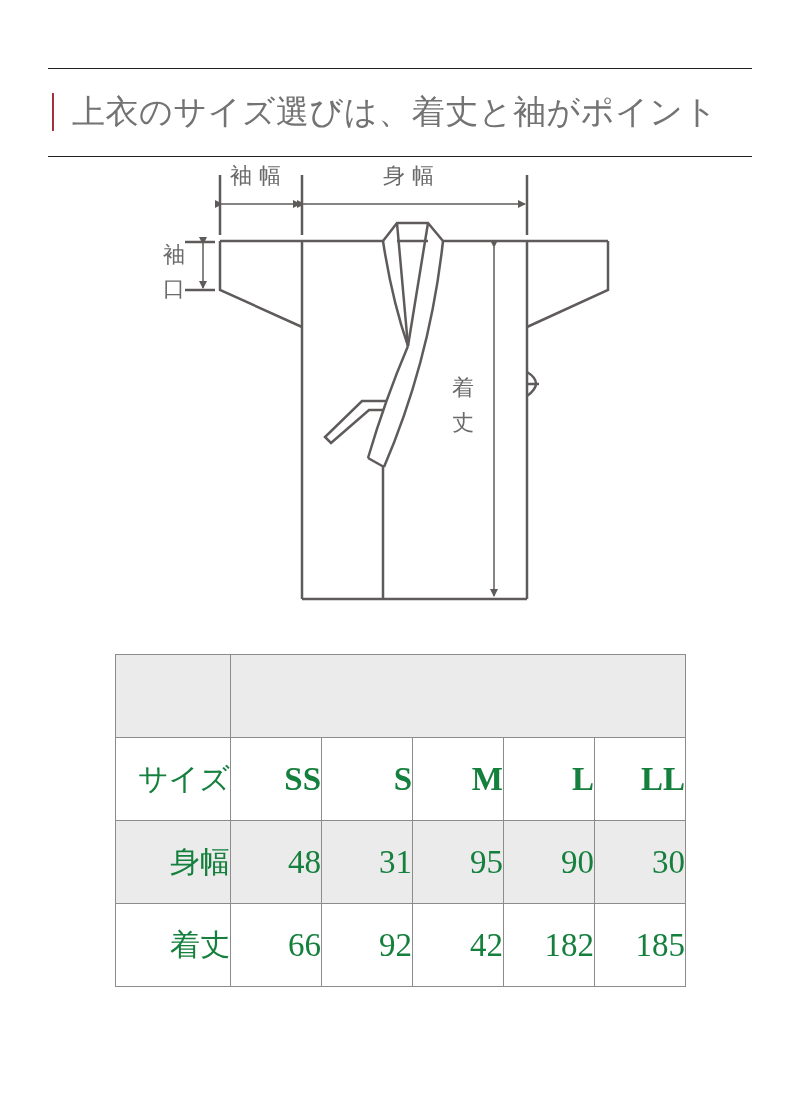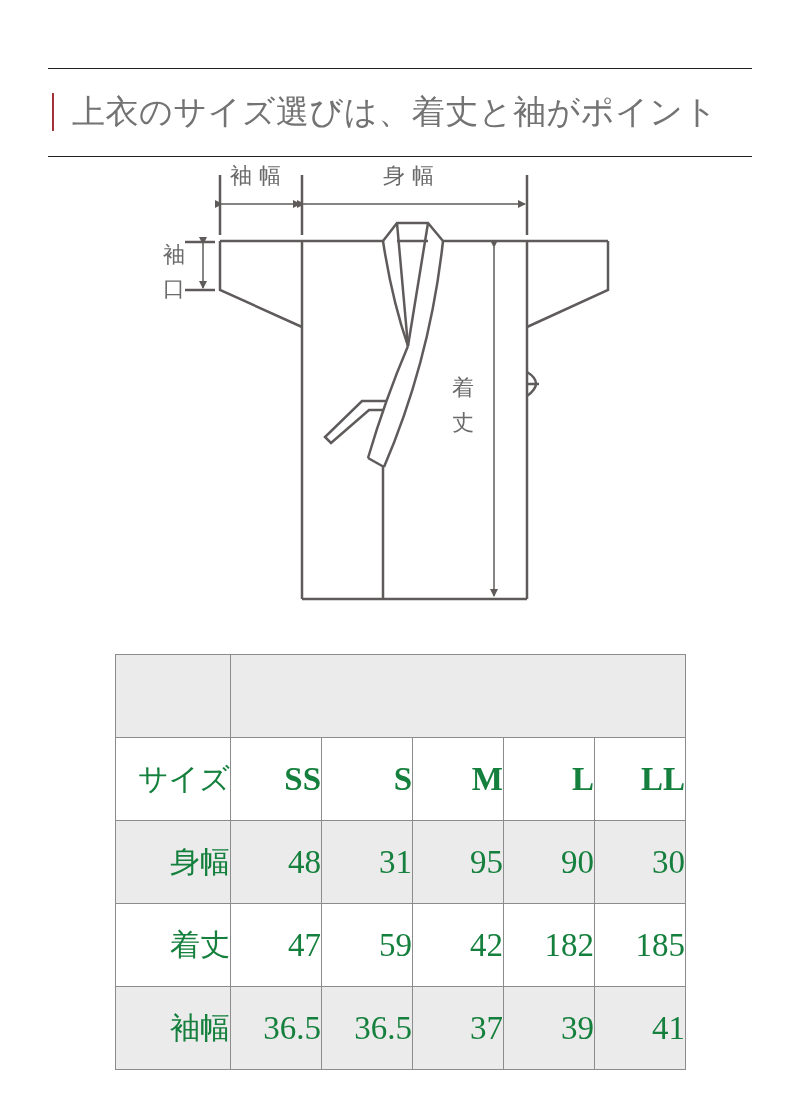--- a/index.html
+++ b/index.html
@@ -114,28 +114,20 @@
   <tr class="gray">
     <td class="label">身幅</td>
     <td>48</td>
     <td>31</td>
     <td>95</td>
     <td>90</td>
     <td>30</td>
   </tr>
   <tr class="white">
     <td class="label">着丈</td>
-    <td>47</td>
-    <td>59</td>
+    <td>66</td>
+    <td>92</td>
     <td>42</td>
     <td>182</td>
     <td>185</td>
-  </tr>
-  <tr class="gray">
-    <td class="label">袖幅</td>
-    <td>36.5</td>
-    <td>36.5</td>
-    <td>37</td>
-    <td>39</td>
-    <td>41</td>
   </tr>
 </tbody>
   </table>
 
 </body></html>

